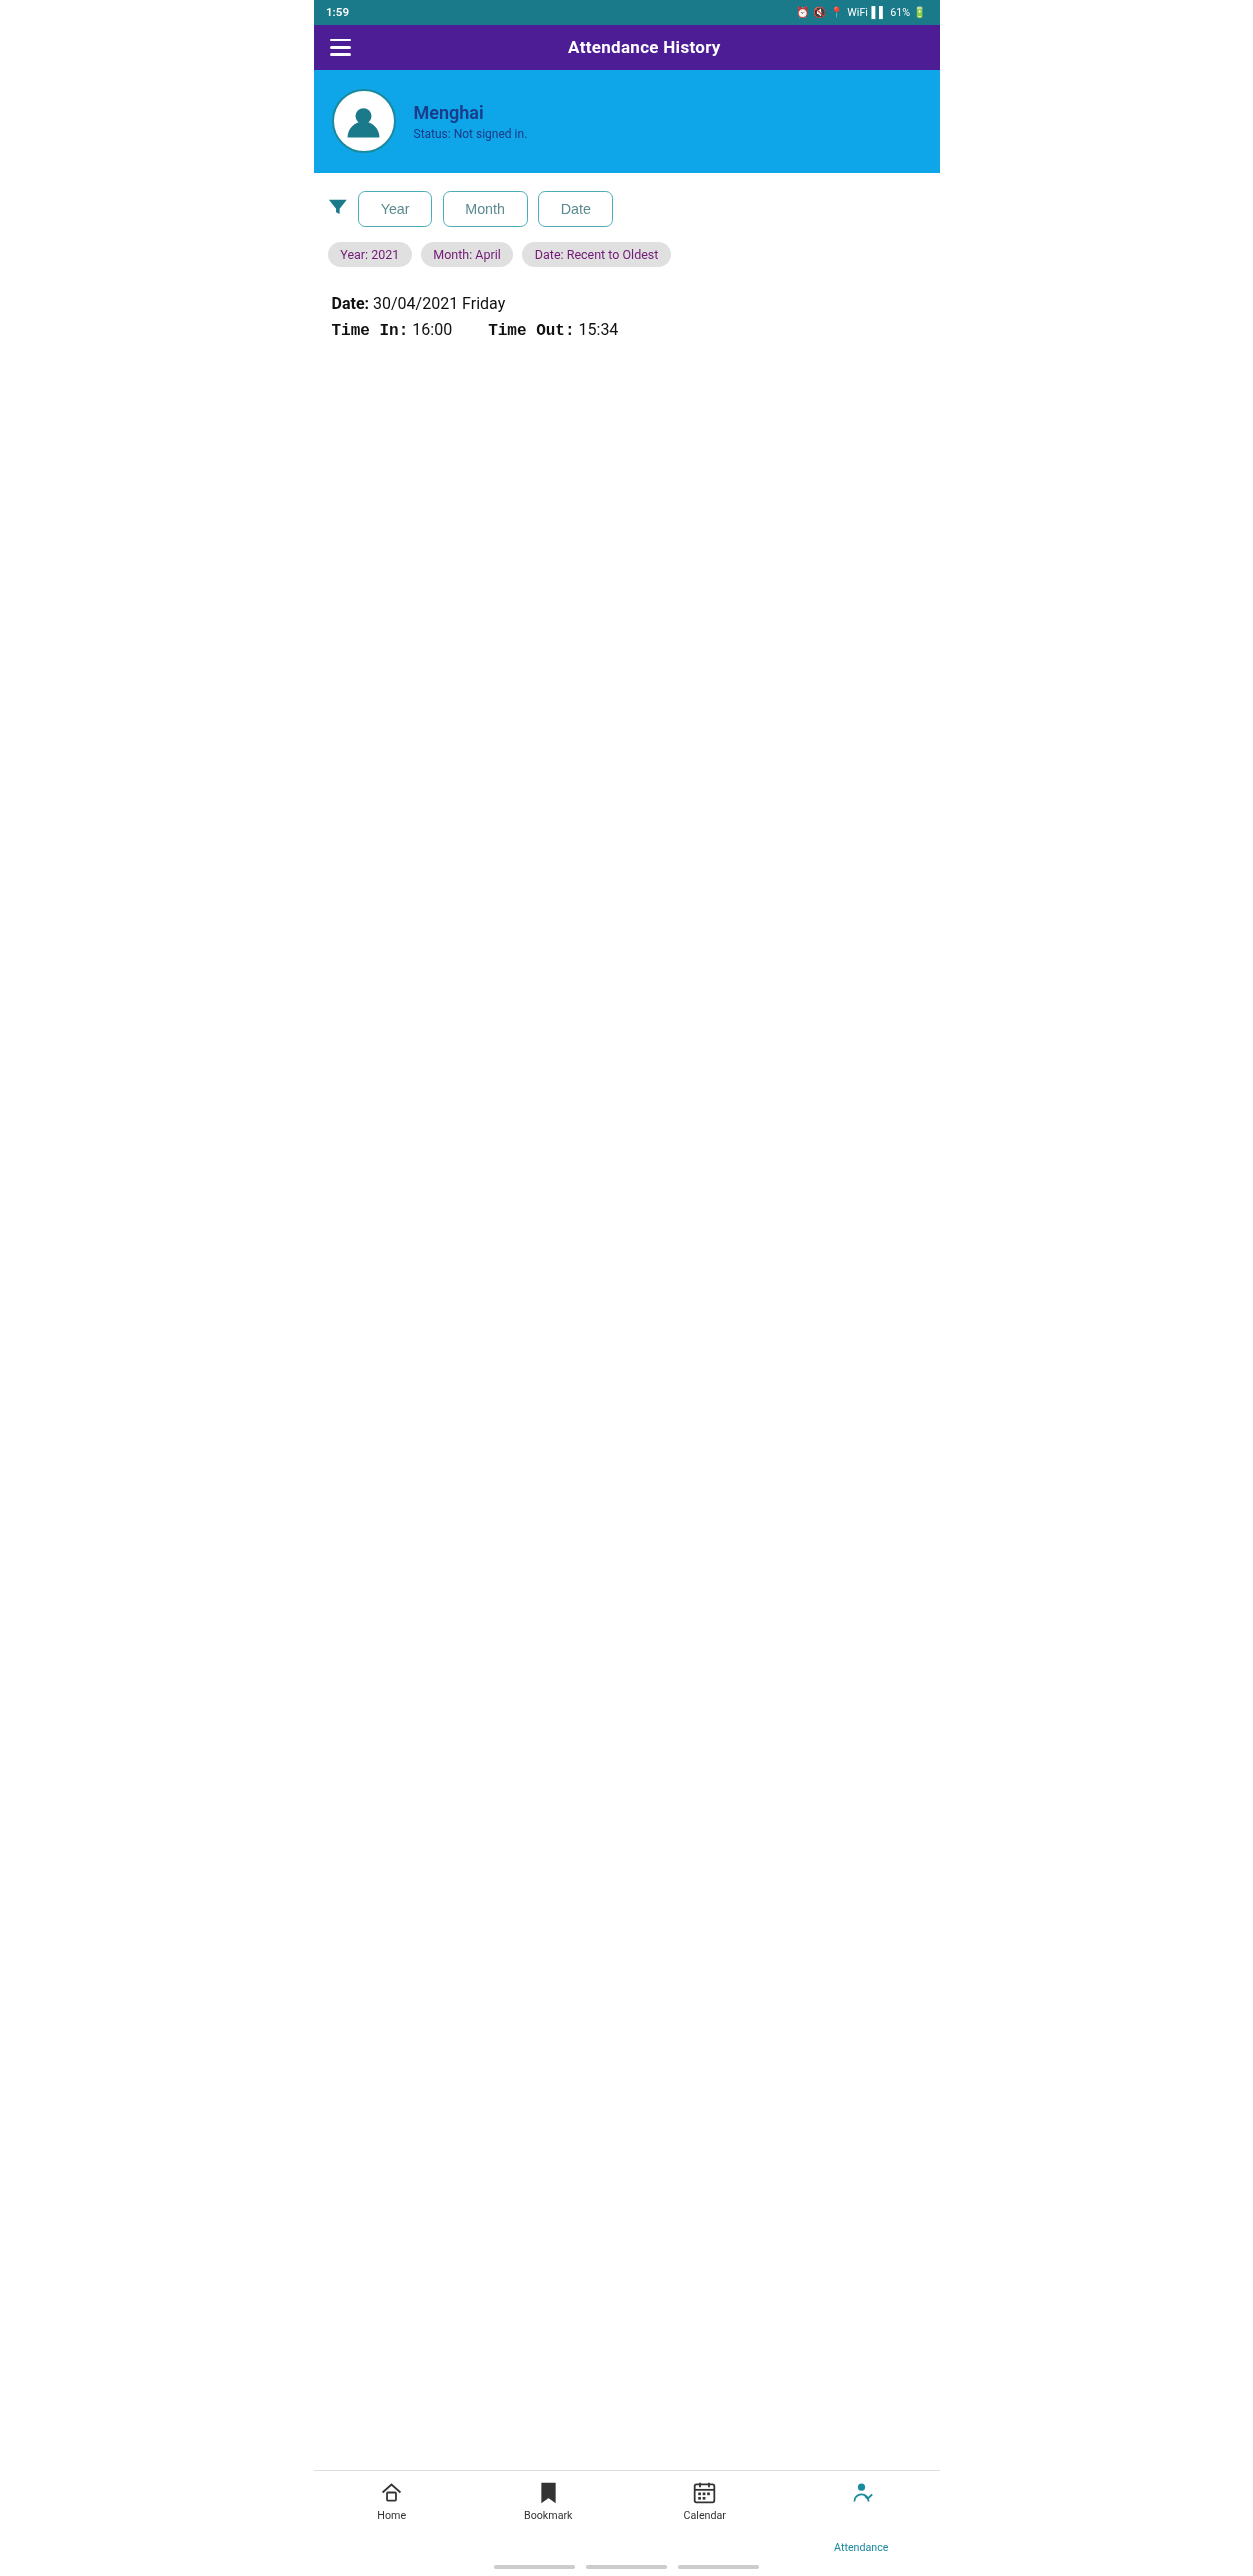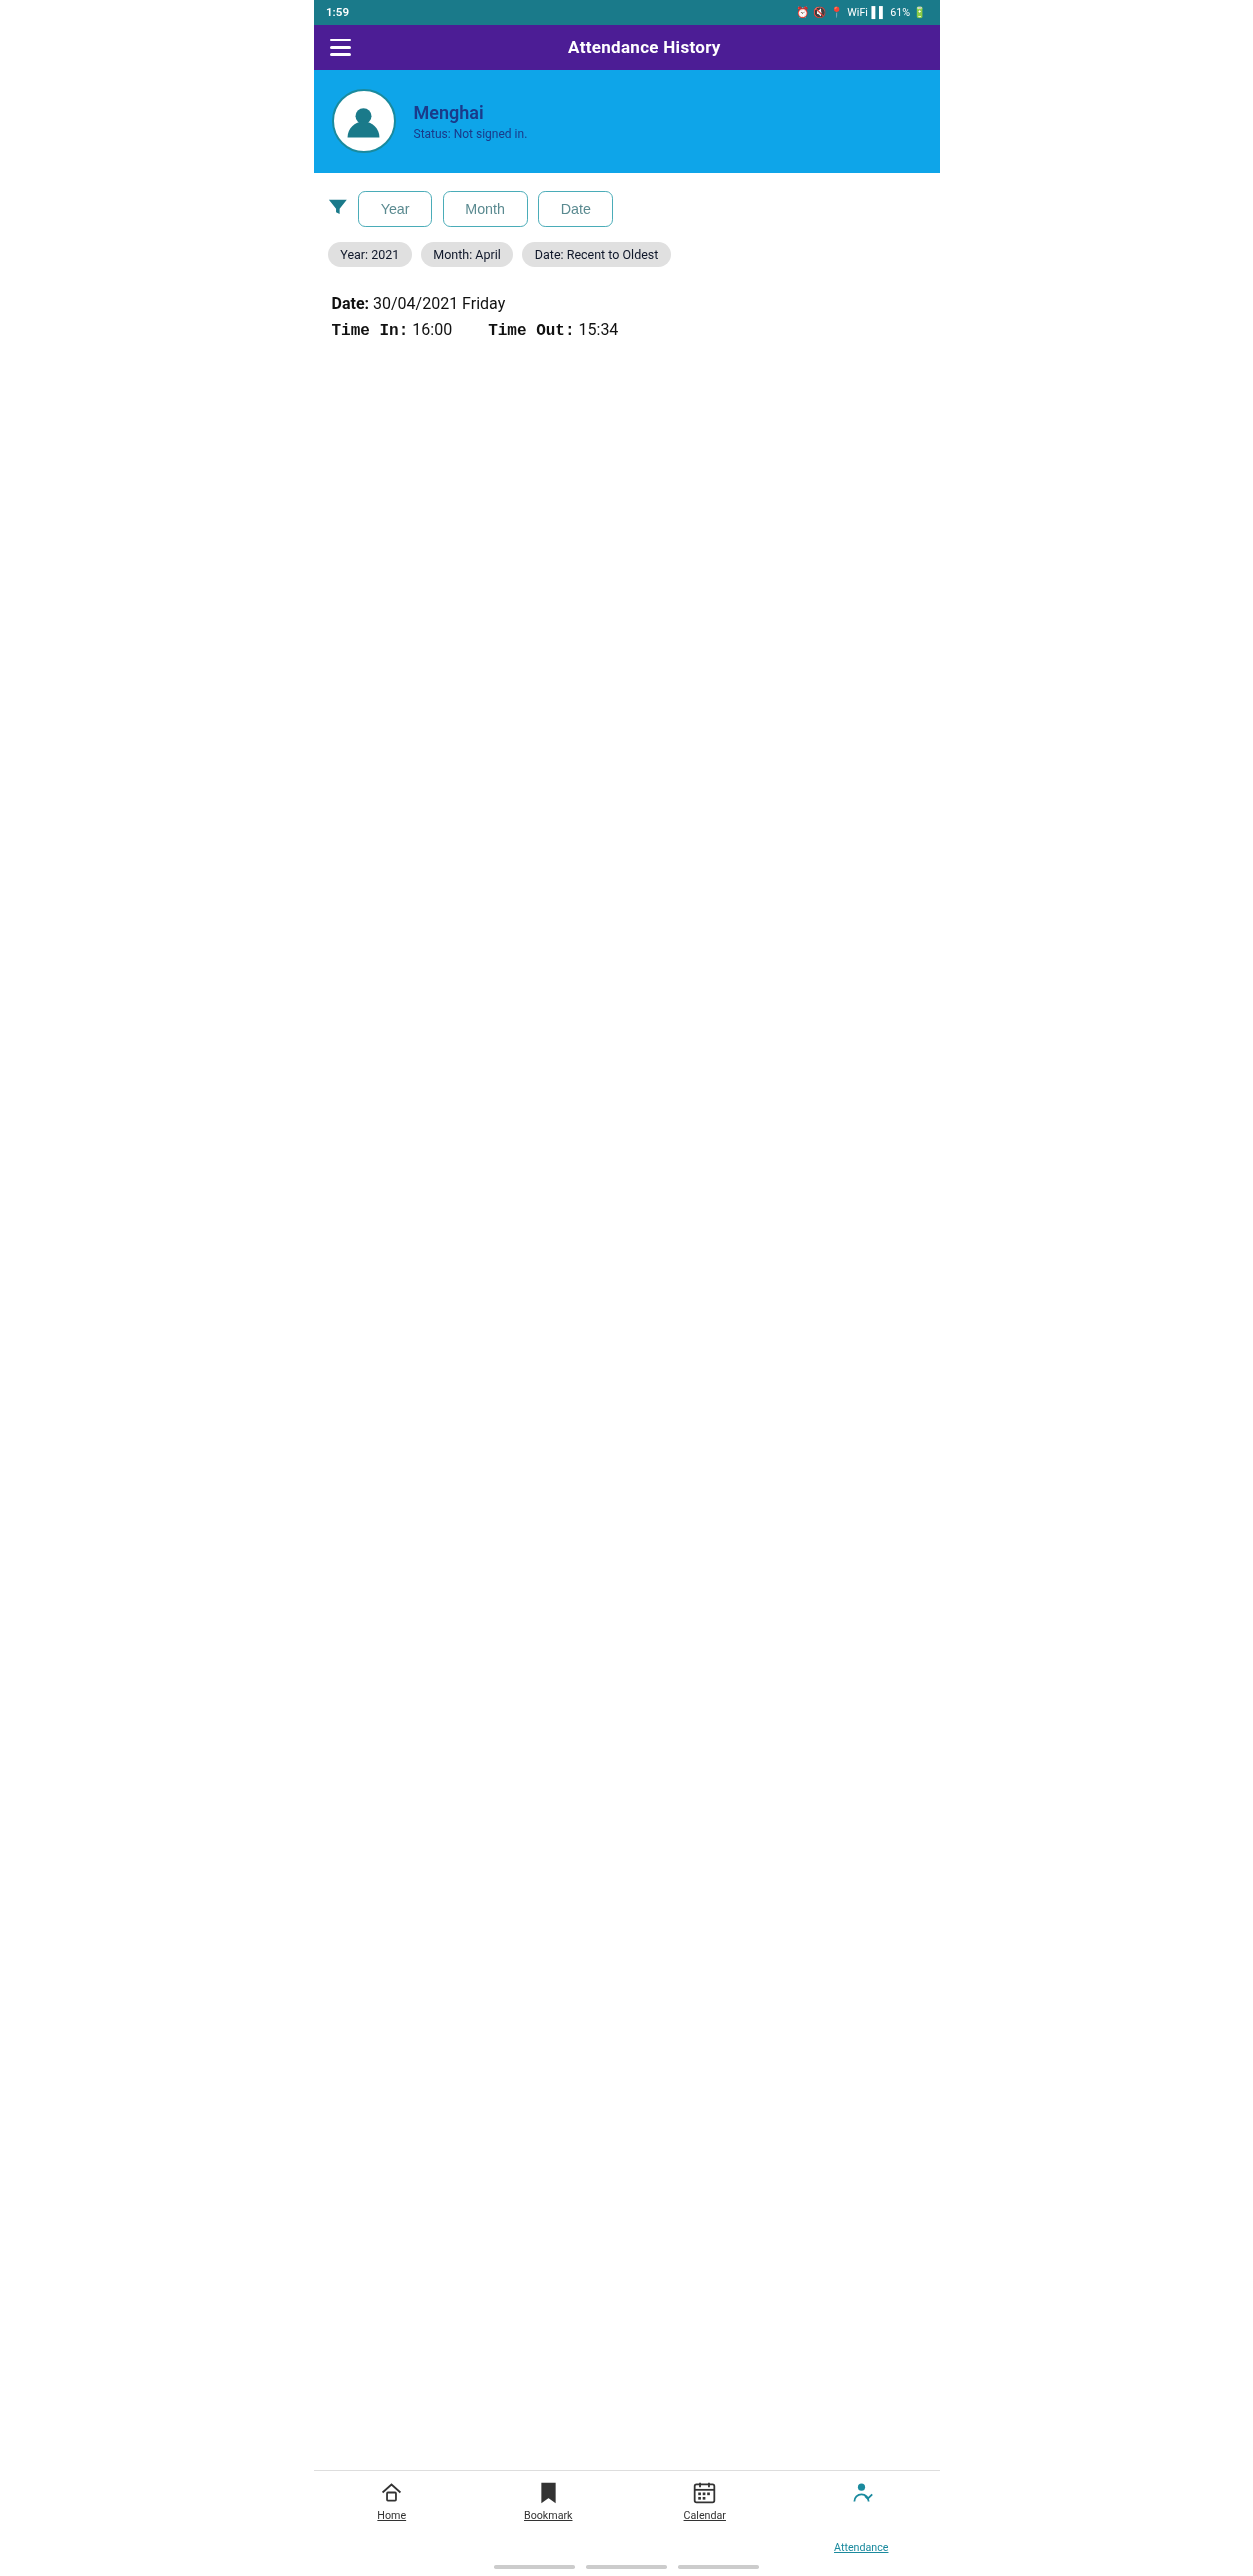--- a/index.html
+++ b/index.html
@@ -127,21 +127,21 @@
       align-items: center;
       padding: 5.4px 14.3px 12.5px 14.3px;
       gap: 9px;
       flex-wrap: wrap;
     }
     .filter-chip {
       background: #e0e0e0;
       border-radius: 14.3px;
       padding: 5.4px 12.5px;
       font-size: 12.5px;
-      color: #0f172a;
+      color: #701a75;
     }
 
     
     .record-section {
       padding: 14.3px 18px;
       flex: 1;
     }
     .record-date {
       font-size: 16px;
       font-weight: normal;
@@ -175,21 +175,20 @@
       flex-direction: column;
       align-items: center;
       gap: 3.6px;
       cursor: pointer;
       color: #333;
     }
     .nav-item.active { color: #1a8a9e; gap: 36px; }
     .nav-item svg { width: 25px; height: 25px; }
     .nav-item-label {
       font-size: 10.7px;
-      text-decoration: underline;
     }
 
     
     .bottom-handle {
       display: flex;
       justify-content: center;
       gap: 10.7px;
       padding: 5.4px 0 7.2px 0;
       background: #fff;
     }

